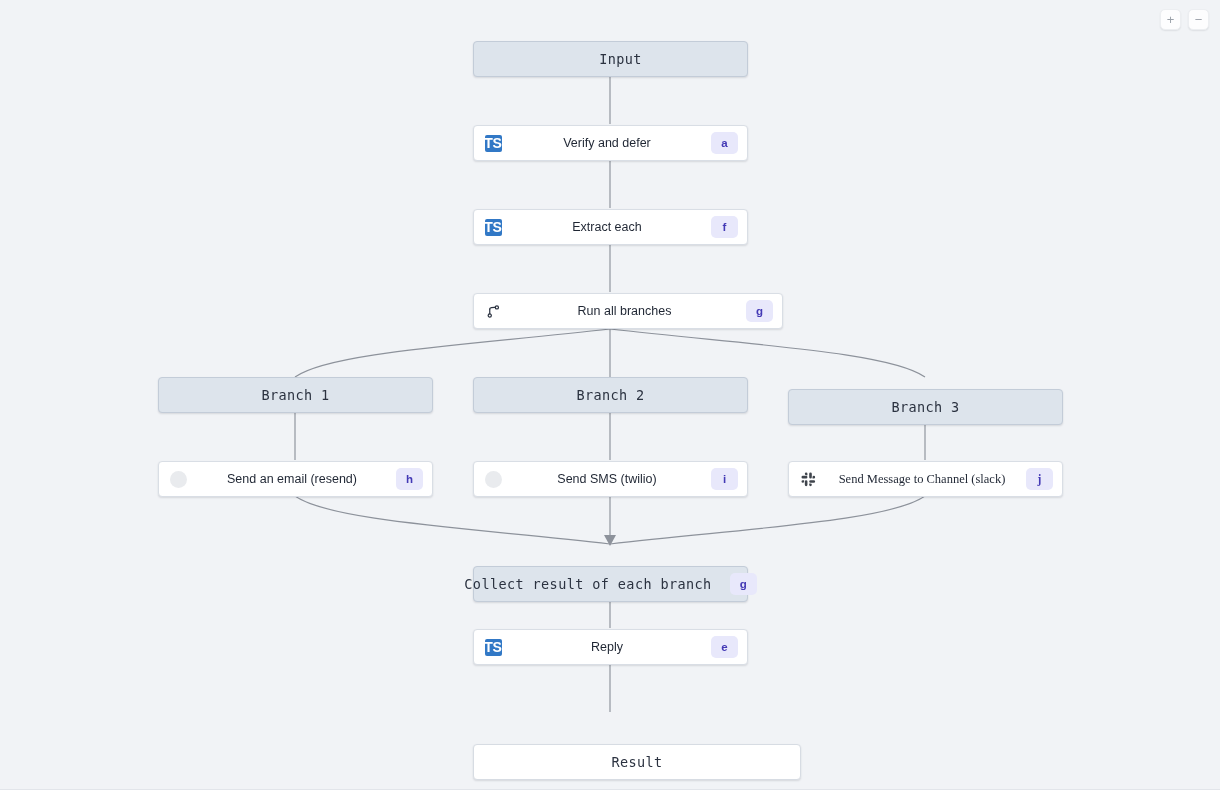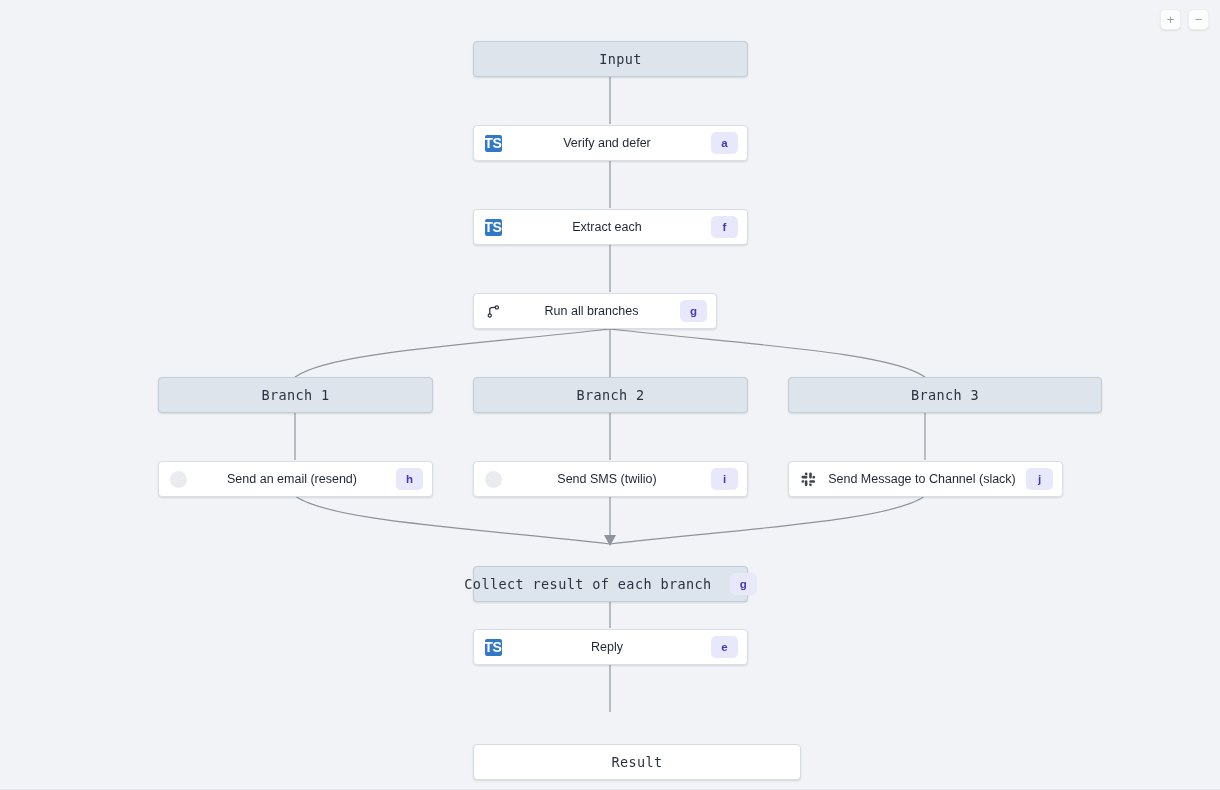--- a/index.html
+++ b/index.html
@@ -203,62 +203,62 @@
   </div>
 
   <div class="node step" style="left:473px; top:209px; width:275px;">
     <span class="step-icon">
       <span class="ts-icon">TS</span>
     </span>
     <span class="step-label">Extract each</span>
     <span class="step-badge">f</span>
   </div>
 
-  <div class="node step" style="left:473px; top:293px; width:244px;">
+  <div class="node step" style="left:473px; top:293px; width:310px;">
     <span class="step-icon">
       <svg width="15" height="15" viewBox="0 0 16 16" fill="none" stroke="#2b3240" stroke-width="1.3" stroke-linecap="round">
         <circle cx="4" cy="12.2" r="1.7"></circle>
         <circle cx="11.6" cy="3.6" r="1.7"></circle>
         <path d="M4 10.5 V5.4"></path>
         <path d="M4 5.4 C4 3.4 7.5 3.6 10 3.6"></path>
       </svg>
     </span>
     <span class="step-label">Run all branches</span>
     <span class="step-badge">g</span>
   </div>
 
   <div class="node plain" style="left:158px; top:377px; width:275px;text-align:right;">
     <span class="plain-label">Branch 1</span>
   </div>
 
   <div class="node plain" style="left:473px; top:377px; width:275px;">
     <span class="plain-label">Branch 2</span>
   </div>
 
-  <div class="node plain" style="left:788px; top:377px; width:314px;text-align:center;">
+  <div class="node plain" style="left:788px; top:389px; width:275px;text-align:center;">
     <span class="plain-label">Branch 3</span>
   </div>
 
   <div class="node step" style="left:158px; top:461px; width:275px;">
     <span class="step-icon">
       <span class="circle-icon"></span>
     </span>
     <span class="step-label">Send an email (resend)</span>
     <span class="step-badge">h</span>
   </div>
 
   <div class="node step" style="left:473px; top:461px; width:275px;">
     <span class="step-icon">
       <span class="circle-icon"></span>
     </span>
     <span class="step-label">Send SMS (twilio)</span>
     <span class="step-badge">i</span>
   </div>
 
-  <div class="node step" style="left:788px; top:461px; width:275px;">
+  <div class="node step" style="left:788px; top:461px; width:275px;font-family:Liberation Serif, serif;">
     <span class="step-icon">
       <svg width="15" height="15" viewBox="0 0 24 24" fill="#3f444c">
         <path d="M5.0 15.2a2.1 2.1 0 1 1-2.1-2.1h2.1v2.1zm1.1 0a2.1 2.1 0 0 1 4.2 0v5.3a2.1 2.1 0 0 1-4.2 0v-5.3z"></path>
         <path d="M8.2 5.0a2.1 2.1 0 1 1 2.1-2.1v2.1H8.2zm0 1.1a2.1 2.1 0 0 1 0 4.2H2.9a2.1 2.1 0 0 1 0-4.2h5.3z"></path>
         <path d="M18.4 8.2a2.1 2.1 0 1 1 2.1 2.1h-2.1V8.2zm-1.1 0a2.1 2.1 0 0 1-4.2 0V2.9a2.1 2.1 0 0 1 4.2 0v5.3z"></path>
         <path d="M15.2 18.4a2.1 2.1 0 1 1-2.1 2.1v-2.1h2.1zm0-1.1a2.1 2.1 0 0 1 0-4.2h5.3a2.1 2.1 0 0 1 0 4.2h-5.3z"></path>
       </svg>
     </span>
     <span class="step-label">Send Message to Channel (slack)</span>
     <span class="step-badge">j</span>

